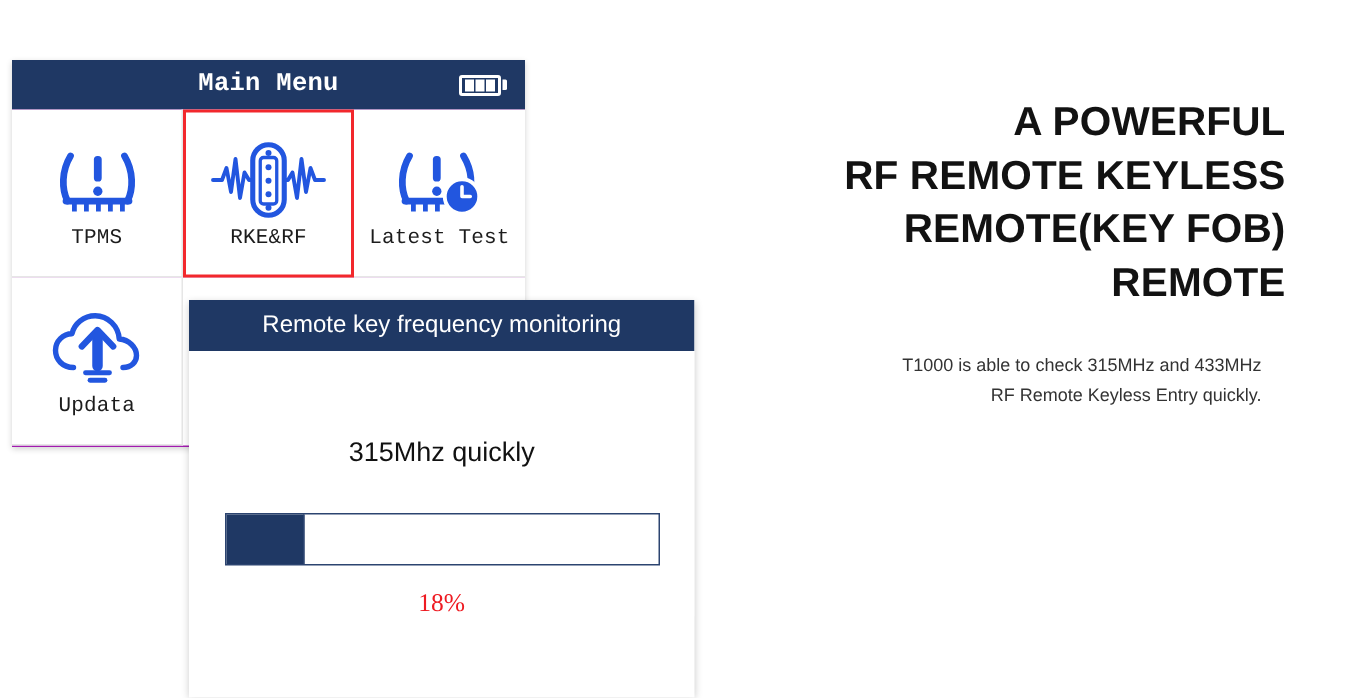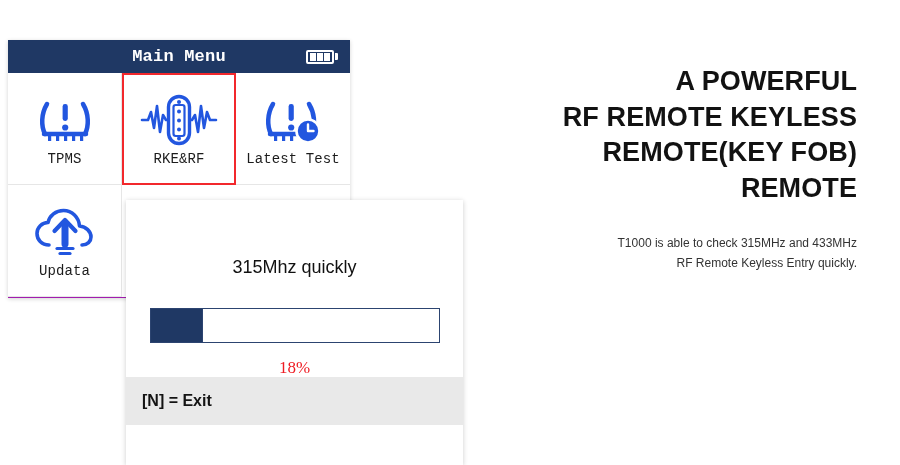--- a/index.html
+++ b/index.html
@@ -195,21 +195,21 @@
   }
   #headline {
     font-size: 27px;
     font-weight: bold;
     line-height: 1.32;
     color: #121212;
     letter-spacing: 0.1px;
     margin: 0;
   }
   #subcopy {
-    margin: 26px 0 0 0;
+    margin: 26px 16px 0 0;
     font-size: 12px;
     line-height: 1.7;
     color: #333333;
   }
   .sub-line { display: block; }
 </style>
 </head>
 <body>
 
 <div id="device-main-menu">
@@ -295,34 +295,34 @@
       <span class="tile-label">Updata</span>
     </div>
 
     <div class="menu-tile empty"></div>
     <div class="menu-tile empty"></div>
   </div>
 </div>
 
 <div id="rf-dialog">
 
+  <div id="rf-dialog-titlebar">
+    <span id="rf-dialog-title">Remote key frequency monitoring</span>
+  </div>
 
   <div id="rf-dialog-body">
     <div id="signal-label">315Mhz quickly</div>
 
     <div id="progress-track">
       <div id="progress-fill" style="width: 18%;"></div>
     </div>
 
     <div id="progress-percent">18%</div>
   </div>
 
-  <div id="rf-dialog-footer">
-    <span id="exit-hint">[N] = Exit</span>
-  </div>
 </div>
 
 <div id="marketing">
   <h1 id="headline">
     <span class="h-line">A POWERFUL</span><br>
     <span class="h-line">RF REMOTE KEYLESS</span><br>
     <span class="h-line">REMOTE(KEY FOB)</span><br>
     <span class="h-line">REMOTE</span>
   </h1>
   <p id="subcopy">

